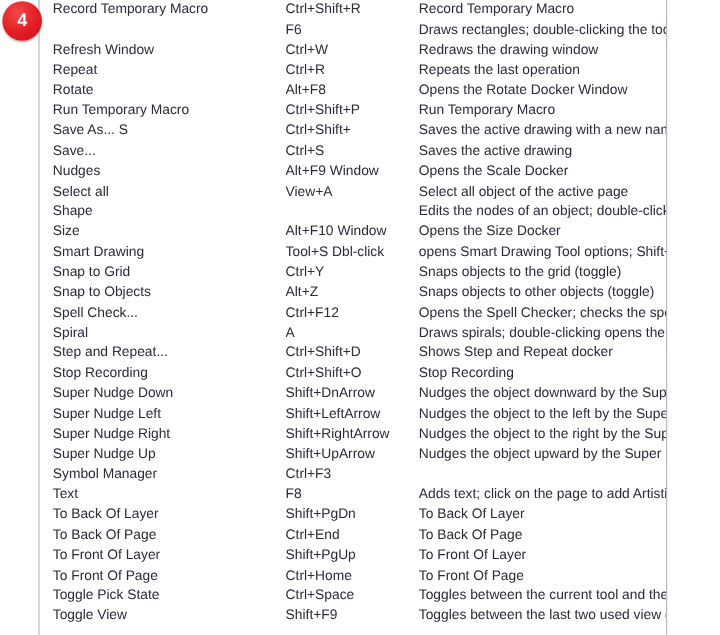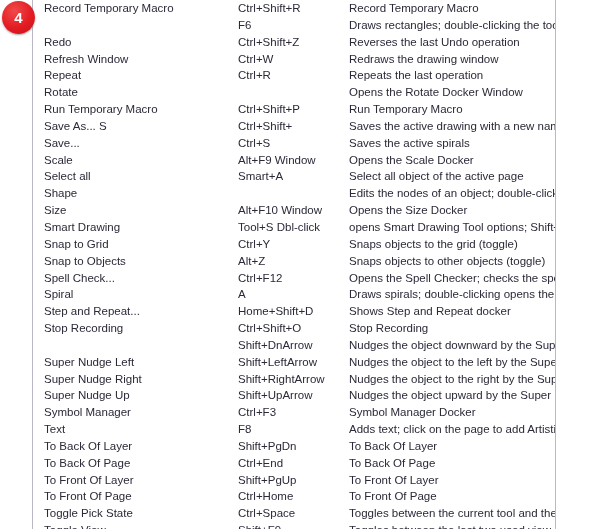--- a/index.html
+++ b/index.html
@@ -86,61 +86,57 @@
     <div class="row">
       <div class="cell c-command">Record Temporary Macro</div>
       <div class="cell c-shortcut">Ctrl+Shift+R</div>
       <div class="cell c-description">Record Temporary Macro</div>
     </div>
     <div class="row">
       <div class="cell c-shortcut">F6</div>
       <div class="cell c-description">Draws rectangles; double-clicking the tool creates</div>
     </div>
     <div class="row">
-      <div class="cell c-command">Redo</div>
-      <div class="cell c-shortcut">Ctrl+Shift+Z</div>
-      <div class="cell c-description">Reverses the last Undo operation</div>
-    </div>
-    <div class="row">
       <div class="cell c-command">Refresh Window</div>
       <div class="cell c-shortcut">Ctrl+W</div>
       <div class="cell c-description">Redraws the drawing window</div>
     </div>
     <div class="row">
       <div class="cell c-command">Repeat</div>
       <div class="cell c-shortcut">Ctrl+R</div>
       <div class="cell c-description">Repeats the last operation</div>
     </div>
     <div class="row">
       <div class="cell c-command">Rotate</div>
+      <div class="cell c-shortcut">Alt+F8</div>
       <div class="cell c-description">Opens the Rotate Docker Window</div>
     </div>
     <div class="row">
       <div class="cell c-command">Run Temporary Macro</div>
       <div class="cell c-shortcut">Ctrl+Shift+P</div>
       <div class="cell c-description">Run Temporary Macro</div>
     </div>
     <div class="row">
       <div class="cell c-command">Save As... S</div>
       <div class="cell c-shortcut">Ctrl+Shift+</div>
       <div class="cell c-description">Saves the active drawing with a new name</div>
     </div>
     <div class="row">
       <div class="cell c-command">Save...</div>
       <div class="cell c-shortcut">Ctrl+S</div>
-      <div class="cell c-description">Saves the active spirals</div>
-    </div>
-    <div class="row">
-      <div class="cell c-command">Scale</div>
+      <div class="cell c-description">Saves the active drawing</div>
+    </div>
+    <div class="row">
+      <div class="cell c-command">Nudges</div>
       <div class="cell c-shortcut">Alt+F9 Window</div>
       <div class="cell c-description">Opens the Scale Docker</div>
     </div>
     <div class="row">
       <div class="cell c-command">Select all</div>
-      <div class="cell c-shortcut">Smart+A</div>
+      <div class="cell c-shortcut">View+A</div>
       <div class="cell c-description">Select all object of the active page</div>
     </div>
     <div class="row">
       <div class="cell c-command">Shape</div>
       <div class="cell c-description">Edits the nodes of an object; double-clicking the to</div>
     </div>
     <div class="row">
       <div class="cell c-command">Size</div>
       <div class="cell c-shortcut">Alt+F10 Window</div>
       <div class="cell c-description">Opens the Size Docker</div>
@@ -165,29 +161,30 @@
       <div class="cell c-shortcut">Ctrl+F12</div>
       <div class="cell c-description">Opens the Spell Checker; checks the spelling of th</div>
     </div>
     <div class="row">
       <div class="cell c-command">Spiral</div>
       <div class="cell c-shortcut">A</div>
       <div class="cell c-description">Draws spirals; double-clicking opens the Toolbox t</div>
     </div>
     <div class="row">
       <div class="cell c-command">Step and Repeat...</div>
-      <div class="cell c-shortcut">Home+Shift+D</div>
+      <div class="cell c-shortcut">Ctrl+Shift+D</div>
       <div class="cell c-description">Shows Step and Repeat docker</div>
     </div>
     <div class="row">
       <div class="cell c-command">Stop Recording</div>
       <div class="cell c-shortcut">Ctrl+Shift+O</div>
       <div class="cell c-description"> Stop Recording</div>
     </div>
     <div class="row">
+      <div class="cell c-command">Super Nudge Down</div>
       <div class="cell c-shortcut">Shift+DnArrow</div>
       <div class="cell c-description">Nudges the object downward by the Super Nudge f</div>
     </div>
     <div class="row">
       <div class="cell c-command">Super Nudge Left</div>
       <div class="cell c-shortcut">Shift+LeftArrow</div>
       <div class="cell c-description">Nudges the object to the left by the Super Nudge fa</div>
     </div>
     <div class="row">
       <div class="cell c-command">Super Nudge Right</div>
@@ -195,21 +192,20 @@
       <div class="cell c-description">Nudges the object to the right by the Super Nudge</div>
     </div>
     <div class="row">
       <div class="cell c-command">Super Nudge Up</div>
       <div class="cell c-shortcut">Shift+UpArrow</div>
       <div class="cell c-description">Nudges the object upward by the Super Nudge fact</div>
     </div>
     <div class="row">
       <div class="cell c-command">Symbol Manager</div>
       <div class="cell c-shortcut">Ctrl+F3</div>
-      <div class="cell c-description">Symbol Manager Docker</div>
     </div>
     <div class="row">
       <div class="cell c-command">Text</div>
       <div class="cell c-shortcut">F8</div>
       <div class="cell c-description">Adds text; click on the page to add Artistic Text; c</div>
     </div>
     <div class="row">
       <div class="cell c-command">To Back Of Layer</div>
       <div class="cell c-shortcut">Shift+PgDn</div>
       <div class="cell c-description">To Back Of Layer</div>

